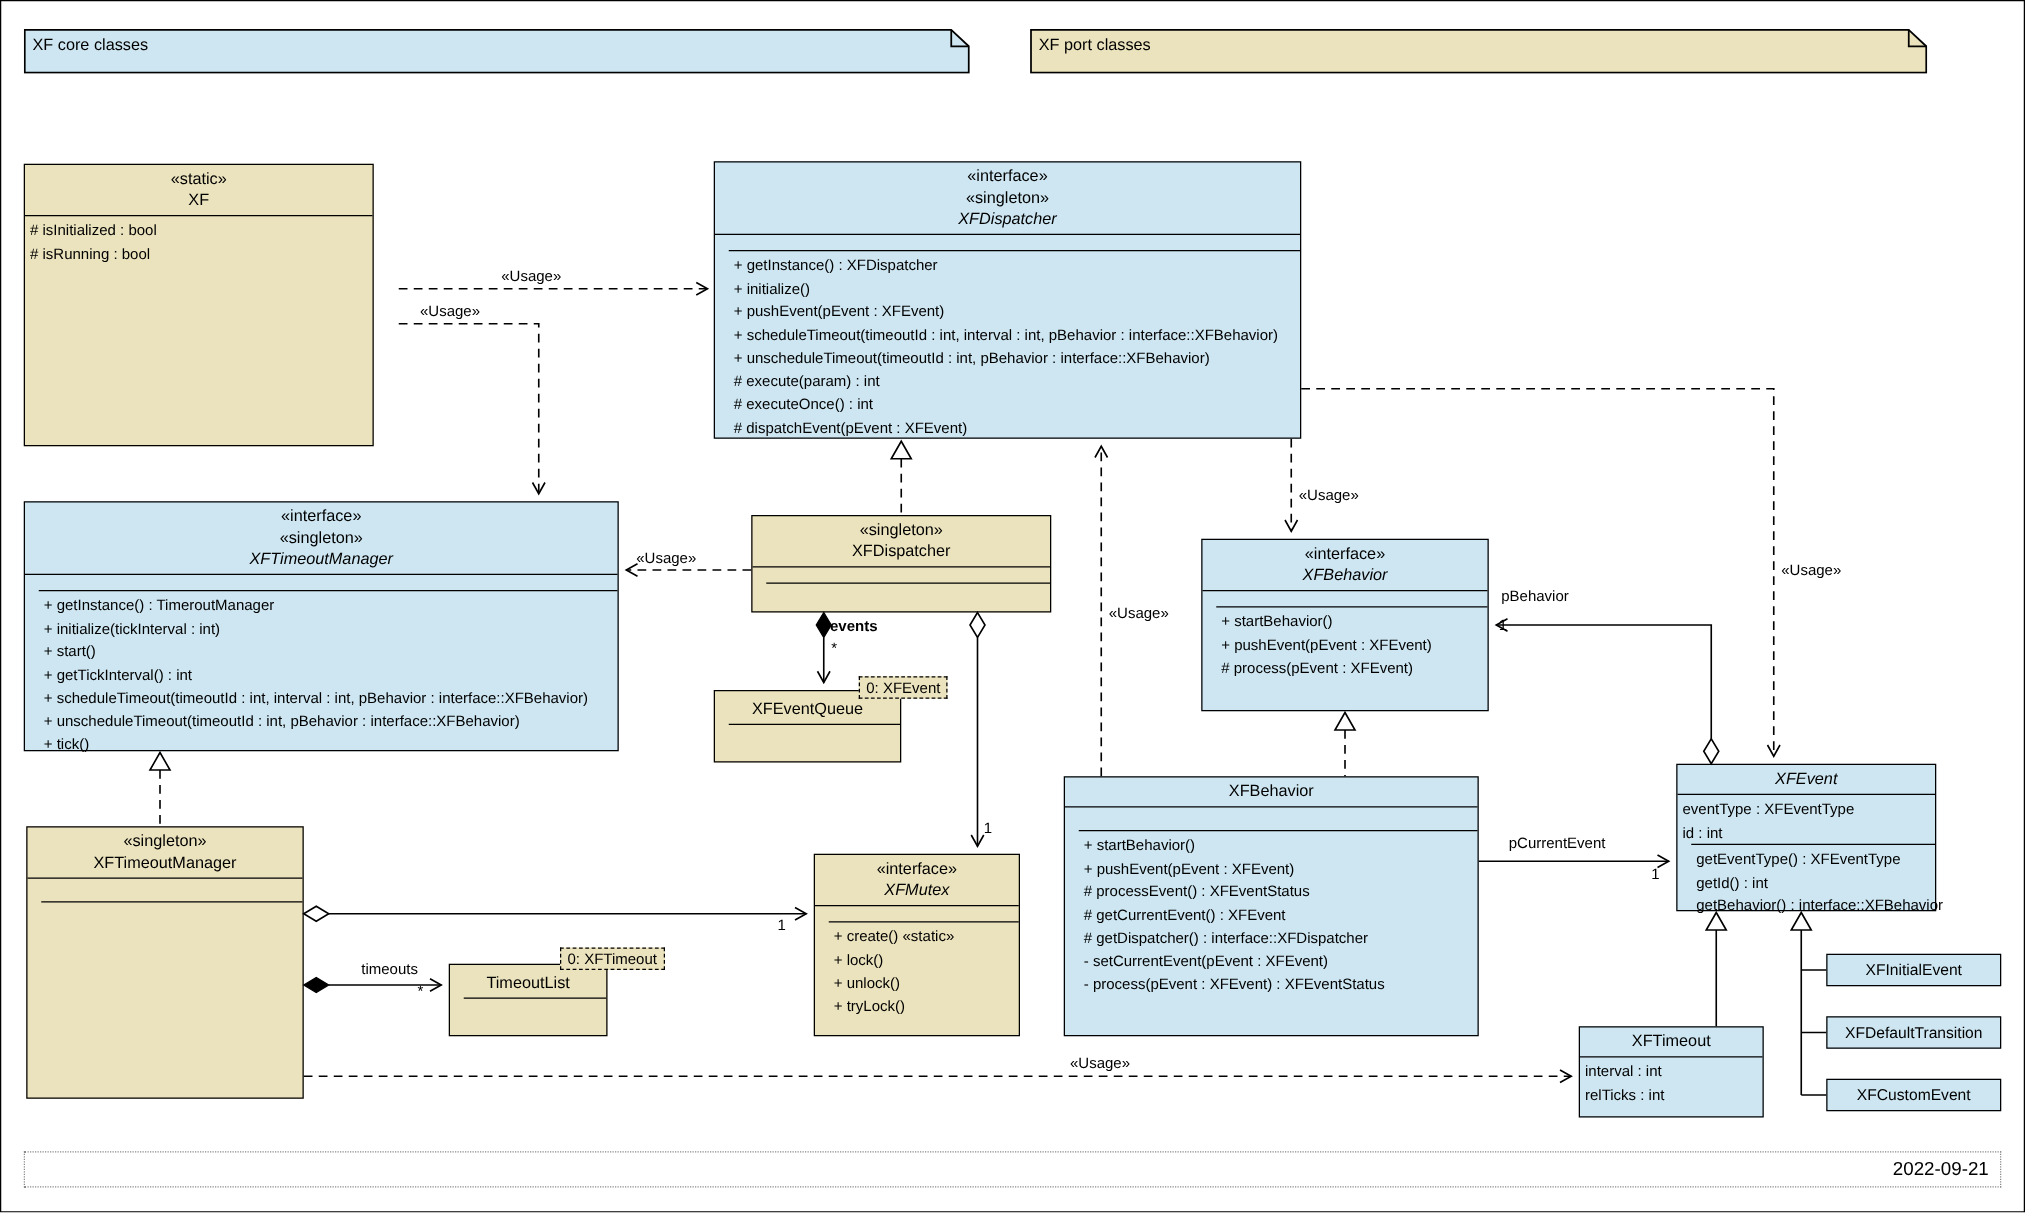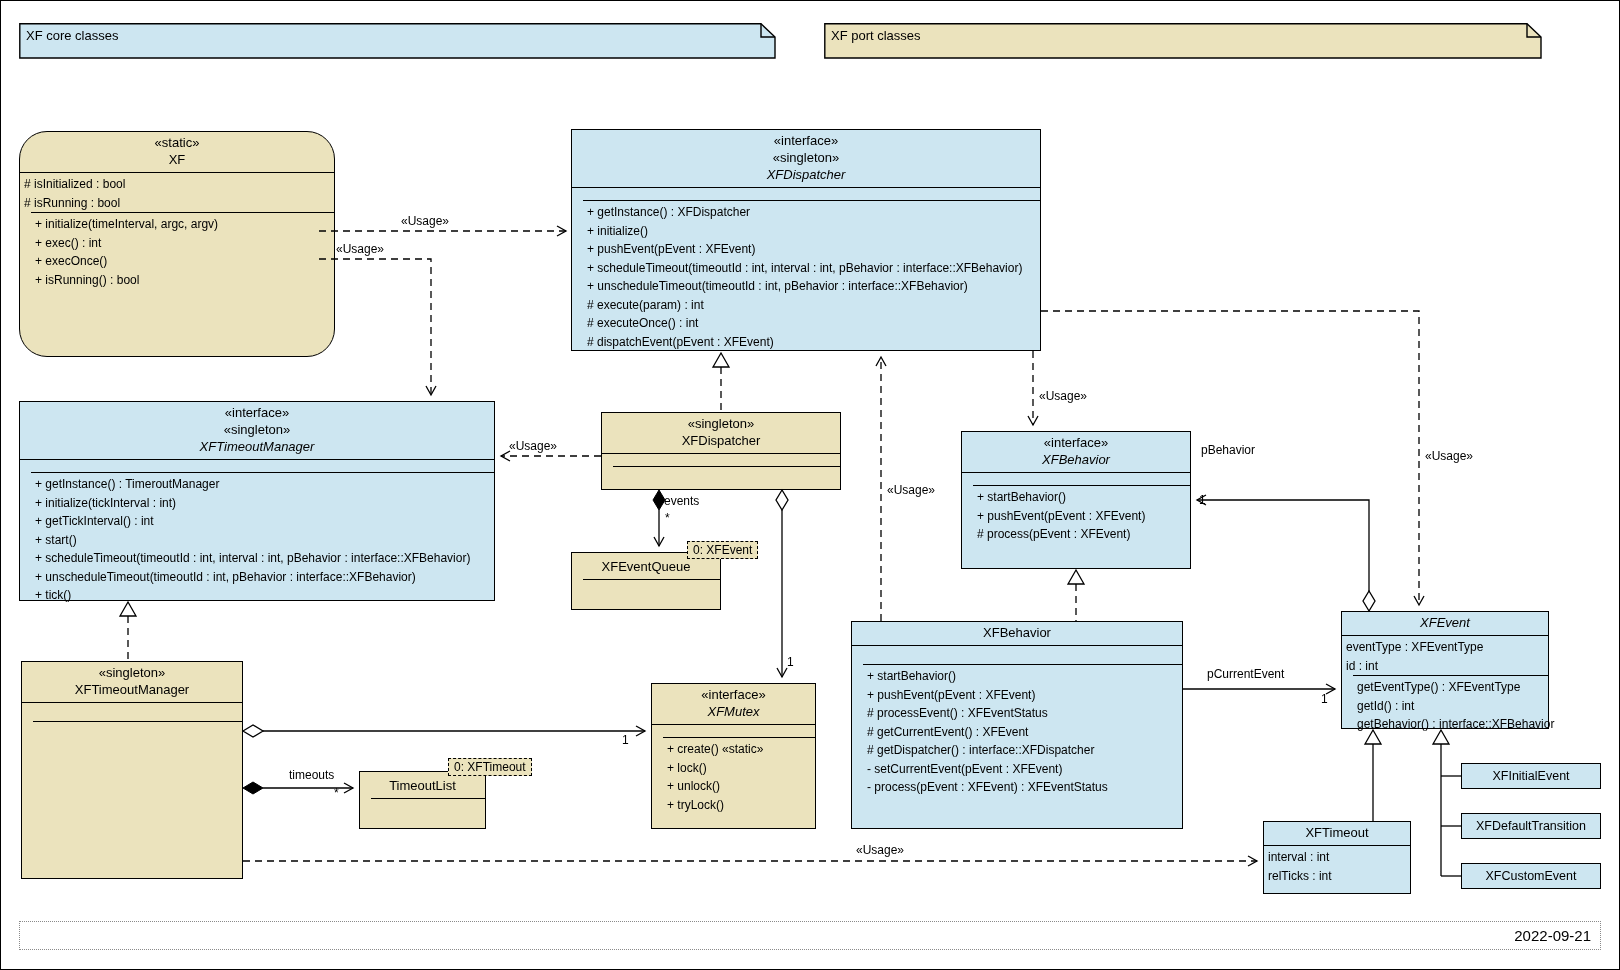--- a/index.html
+++ b/index.html
@@ -39,21 +39,21 @@
   #edges{position:absolute;left:0;top:0;z-index:3;}
   #edges path,#edges polyline{fill:none;stroke:#000;stroke-width:1.3;}
   #edges path.dash{stroke-dasharray:7 5;}
   #edges polygon.tri{fill:#fff;stroke:#000;stroke-width:1.3;}
   #edges polygon.diaF{fill:#000;stroke:#000;stroke-width:1;}
   #edges polygon.diaO{fill:#fff;stroke:#000;stroke-width:1.3;}
   
   #date-box{position:absolute;left:18px;top:920px;width:1582px;height:29px;box-sizing:border-box;
             border:1px dotted #8a8a8a;text-align:right;font-size:15px;line-height:27px;padding-right:9px;}
   
-  #cls-xf{left:18px;top:130px;width:316px;height:226px;border-radius:28px;}
+  #cls-xf{left:18px;top:130px;width:280px;height:226px;}
   #cls-dispatcher-if{left:570px;top:128px;width:470px;height:222px;}
   #cls-timeout-manager-if{left:18px;top:400px;width:476px;height:200px;}
   #cls-dispatcher{left:600px;top:411px;width:240px;height:78px;}
   #cls-event-queue{left:570px;top:551px;width:150px;height:58px;}
   #cls-behavior-if{left:960px;top:430px;width:230px;height:138px;}
   #cls-behavior{left:850px;top:620px;width:332px;height:208px;}
   #cls-event{left:1340px;top:610px;width:208px;height:118px;}
   #cls-mutex{left:650px;top:682px;width:165px;height:146px;}
   #cls-timeout-manager{left:20px;top:660px;width:222px;height:218px;}
   #cls-timeout-list{left:358px;top:770px;width:127px;height:58px;}
@@ -64,25 +64,25 @@
   #lbl-event-queue{left:686px;top:540px;}
   #lbl-timeout-list{left:447px;top:757px;}
   
   #elbl-usage-1{left:400px;top:213px;}
   #elbl-usage-2{left:335px;top:241px;}
   #elbl-usage-3{left:508px;top:438px;}
   #elbl-usage-4{left:1038px;top:388px;}
   #elbl-usage-5{left:886px;top:482px;}
   #elbl-usage-6{left:1424px;top:448px;}
   #elbl-usage-7{left:855px;top:842px;}
-  #elbl-events{left:663px;top:493px;}
+  #elbl-events{left:663px;top:493px;font-weight:bold;}
   #elbl-events-mult{left:664px;top:510px;}
   #elbl-timeouts{left:288px;top:767px;}
   #elbl-timeouts-mult{left:333px;top:785px;}
-  #elbl-pbehavior{left:1200px;top:442px;}
+  #elbl-pbehavior{left:1200px;top:469px;}
   #elbl-pbehavior-mult{left:1198px;top:492px;}
   #elbl-pcurrentevent{left:1206px;top:666px;}
   #elbl-pcurrentevent-mult{left:1320px;top:691px;}
   #elbl-mutex-mult-a{left:786px;top:654px;}
   #elbl-mutex-mult-b{left:621px;top:732px;}
 </style>
 </head>
 <body>
 
 <div id="canvas">
@@ -163,26 +163,20 @@
     <div class="compartment title">
       <div class="stereos">
           <div class="stereo">«static»</div>
         </div>
       <div class="cname">XF</div>
     </div>
     <div class="compartment attrs">
         <div class="member"># isInitialized : bool</div>
         <div class="member"># isRunning : bool</div>
       </div>
-    <div class="compartment methods">
-        <div class="member">+ initialize(timeInterval, argc, argv)</div>
-        <div class="member">+ exec() : int</div>
-        <div class="member">+ execOnce()</div>
-        <div class="member">+ isRunning() : bool</div>
-      </div>
   </div>
 
   <div class="uml-class core" id="cls-dispatcher-if">
     <div class="compartment title">
       <div class="stereos">
           <div class="stereo">«interface»</div>
           <div class="stereo">«singleton»</div>
         </div>
       <div class="cname it">XFDispatcher</div>
     </div>
@@ -204,22 +198,22 @@
       <div class="stereos">
           <div class="stereo">«interface»</div>
           <div class="stereo">«singleton»</div>
         </div>
       <div class="cname it">XFTimeoutManager</div>
     </div>
     <div class="compartment attrs"></div>
     <div class="compartment methods">
         <div class="member">+ getInstance() : TimeroutManager</div>
         <div class="member">+ initialize(tickInterval : int)</div>
+        <div class="member">+ start()</div>
         <div class="member">+ getTickInterval() : int</div>
-        <div class="member">+ start()</div>
         <div class="member">+ scheduleTimeout(timeoutId : int, interval : int, pBehavior : interface::XFBehavior)</div>
         <div class="member">+ unscheduleTimeout(timeoutId : int, pBehavior : interface::XFBehavior)</div>
         <div class="member">+ tick()</div>
       </div>
   </div>
 
   <div class="uml-class port" id="cls-dispatcher">
     <div class="compartment title">
       <div class="stereos">
           <div class="stereo">«singleton»</div>

